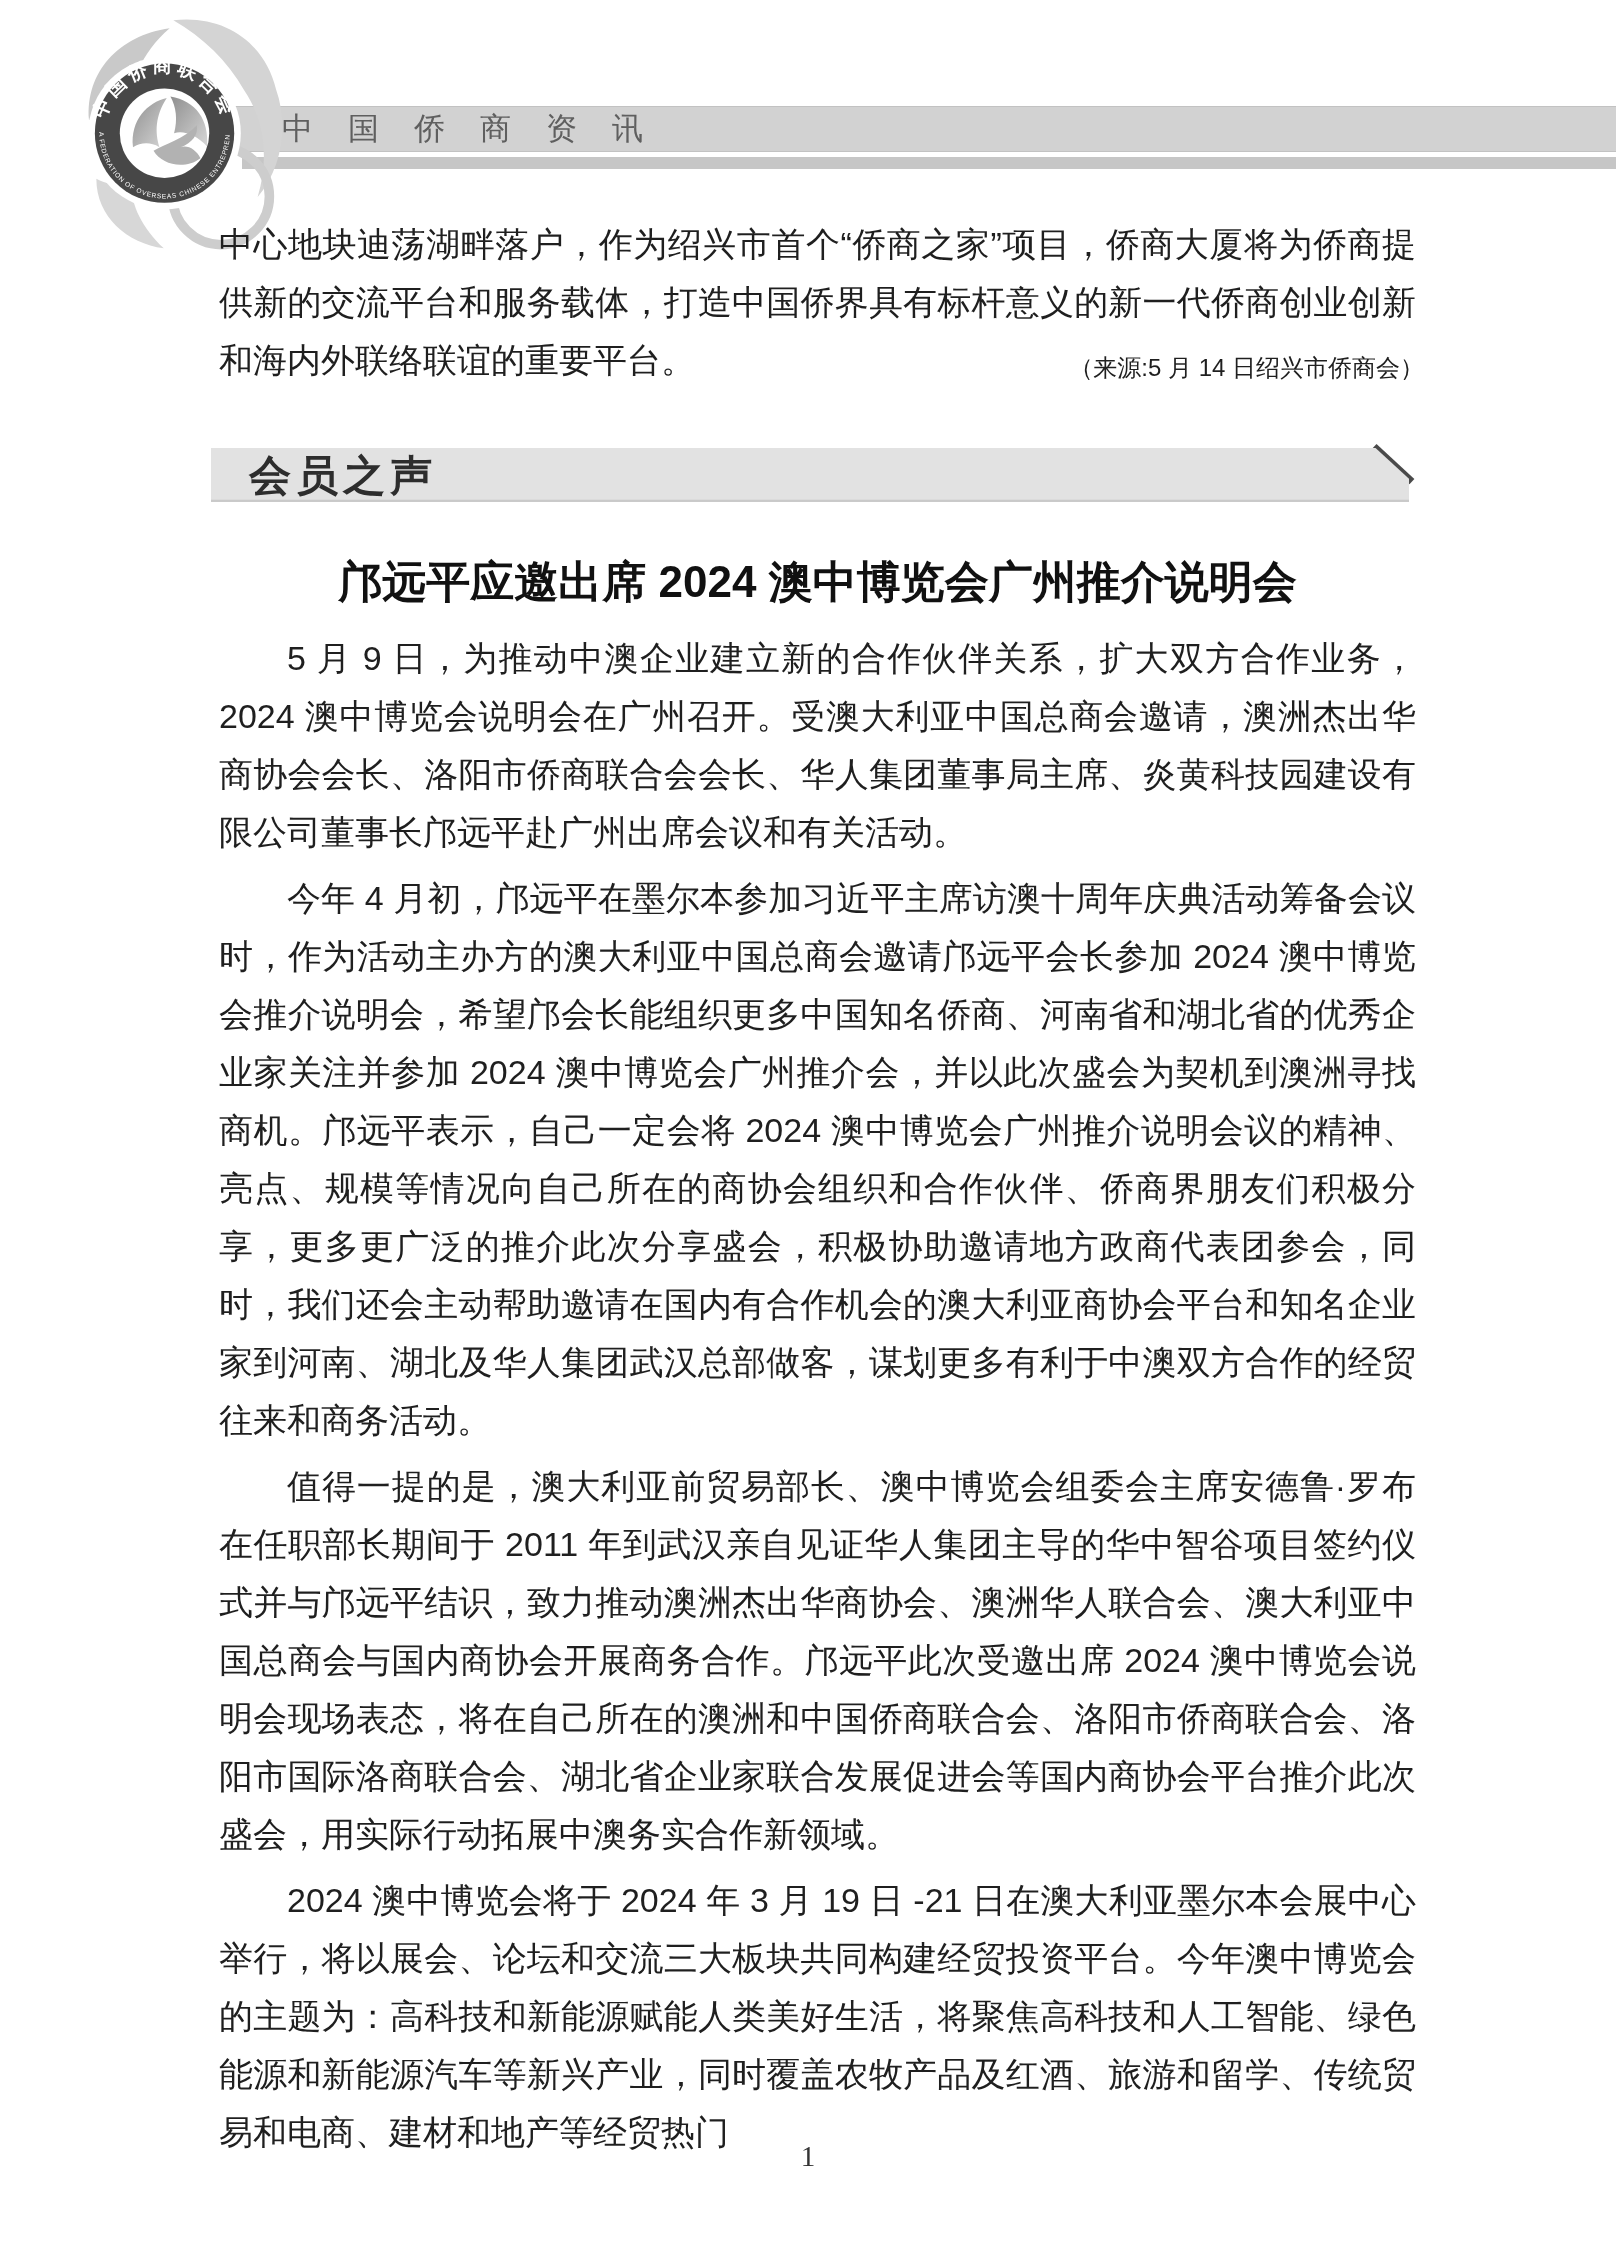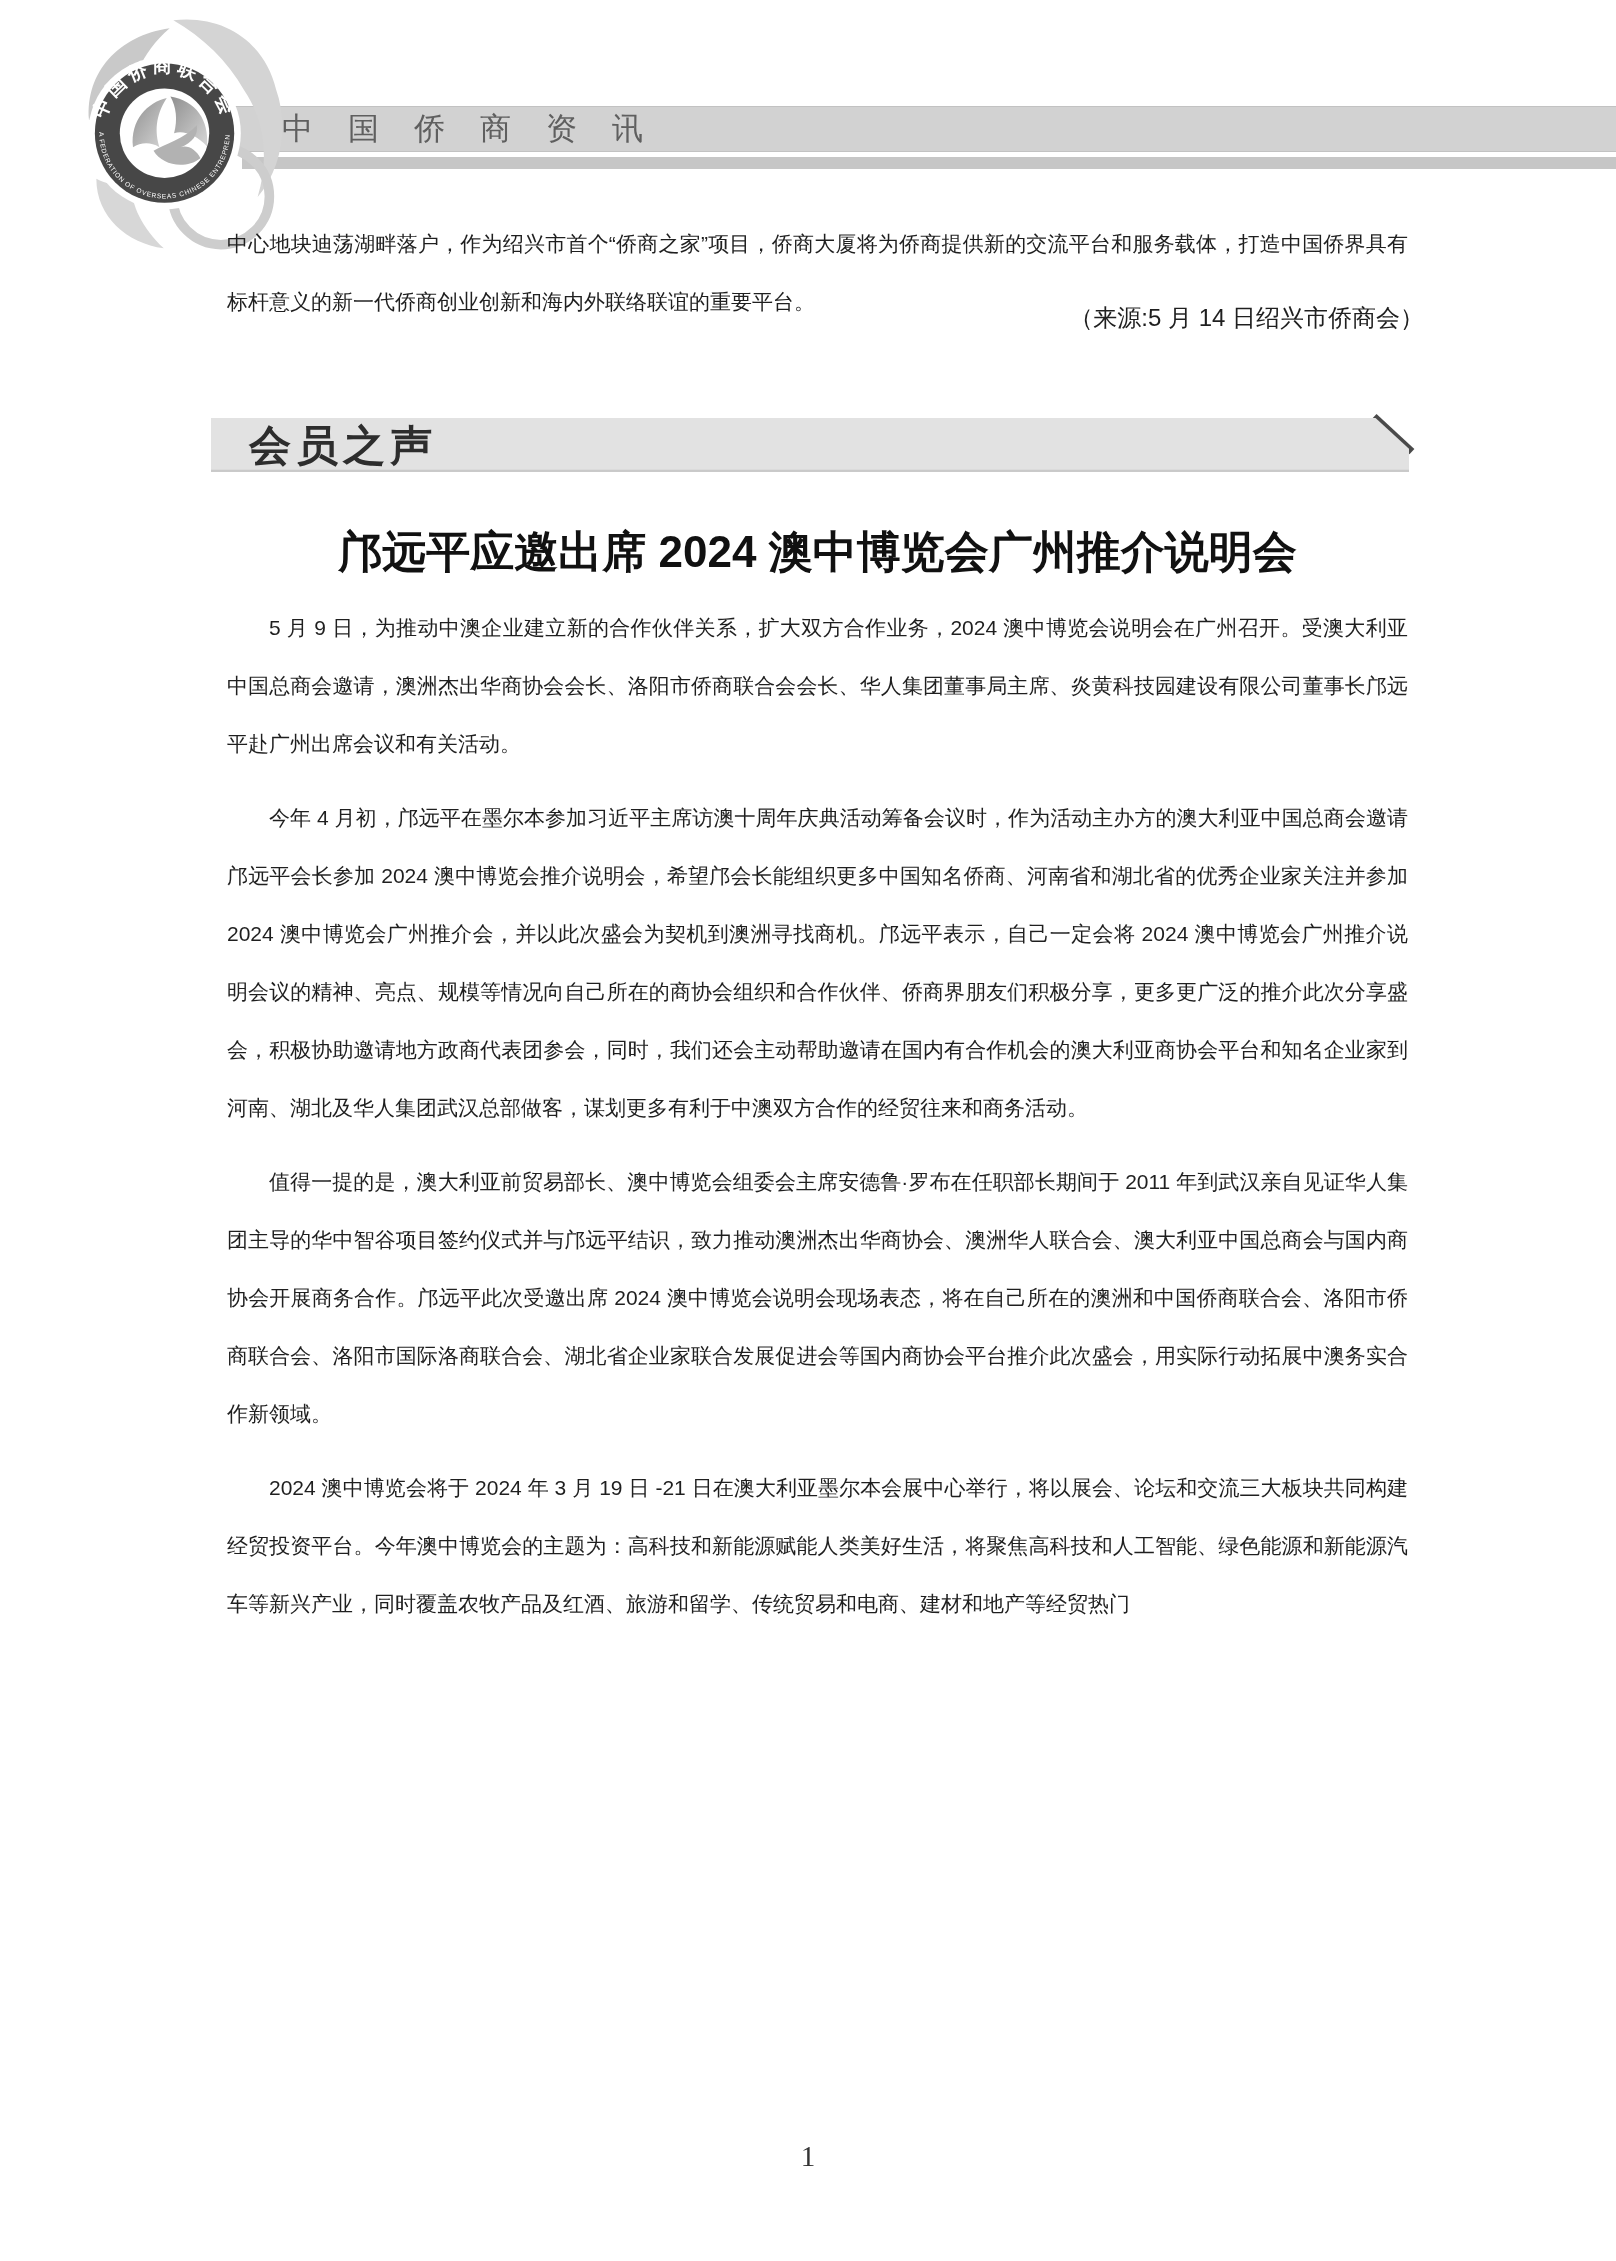--- a/index.html
+++ b/index.html
@@ -30,37 +30,37 @@
     white-space:nowrap;
   }
   .logo{
     position:absolute;left:45px;top:10.2px;width:242px;height:242px;
   }
   
   .content{
     position:absolute;left:211px;top:0;width:1213px;
   }
   .content p{
-    margin:16px;
-    font-size:21px;line-height:58px;
+    margin:8px;
+    font-size:34px;line-height:58px;
     text-align:justify;
     color:#1f1f1f;
   }
   p.ind{text-indent:2em;}
   p.first{margin-top:215px;}
   .source-line{
     margin-top:-58px;
     font-size:24px;line-height:58px;
     text-align:right;
     color:#1f1f1f;
   }
   
   .banner{
     position:relative;
-    margin-top:71px;
+    margin-top:51px;
     width:1198px;height:54px;
   }
   .banner svg{position:absolute;left:0;top:0;overflow:visible;}
   .banner-label{
     position:absolute;left:38px;top:1.5px;
     font-family:"Liberation Serif",serif;
     font-weight:bold;
     font-size:42px;line-height:52px;
     letter-spacing:5.1px;
     color:#2d2d2d;

